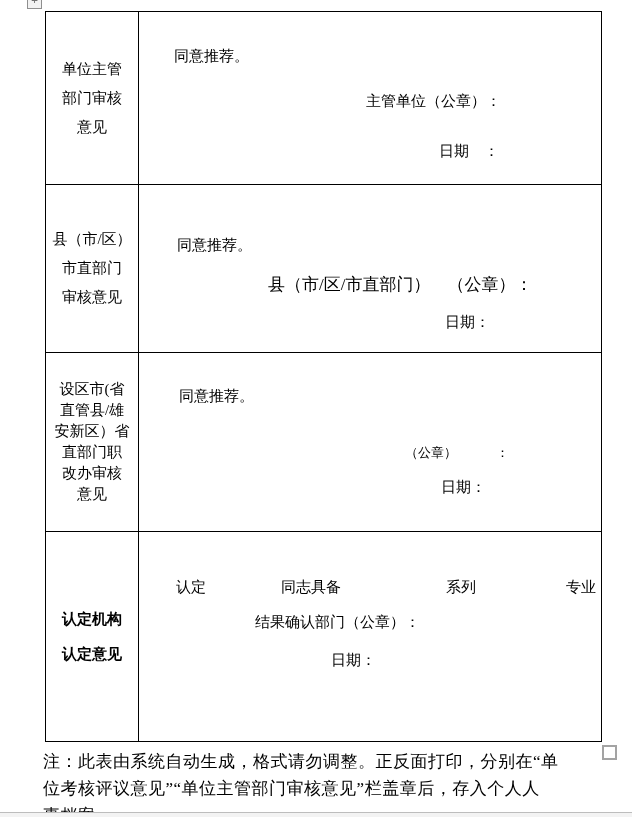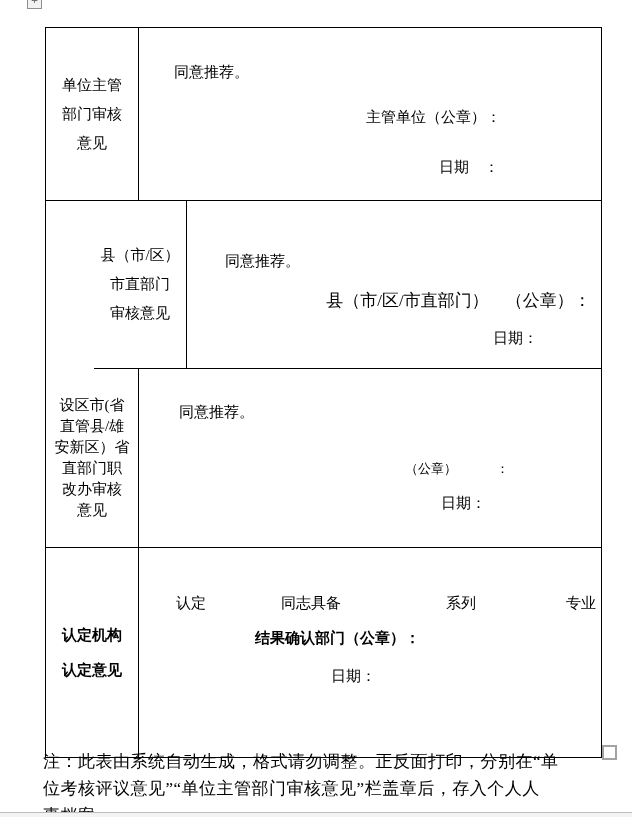--- a/index.html
+++ b/index.html
@@ -16,28 +16,28 @@
     position:absolute;left:27px;top:-6px;
     width:13px;height:13px;
     border:1px solid #8f8f8f;
     background:#f2f2f2;
     color:#6f6f6f;
     font-size:11px;line-height:12px;text-align:center;
     font-family:"DejaVu Sans Mono",monospace;
   }
   
   .tbl{
-    position:absolute;left:45px;top:27px;
+    position:absolute;left:45px;top:11px;
     width:557px;height:731px;
     border:1px solid #000;
     box-sizing:border-box;
   }
   .row{display:flex;box-sizing:border-box;border-bottom:1px solid #000;}
   .row1{height:173px;}
-  .row2{height:168px;margin-left:48px;}
+  .row2{height:168px;}
   .row3{height:179px;}
   .row4{height:209px;border-bottom:none;}
   .cl{
     width:93px;
     border-right:1px solid #000;
     box-sizing:border-box;
     display:flex;align-items:center;justify-content:center;
     text-align:center;
     white-space:pre;
     font-size:15px;
@@ -46,30 +46,30 @@
   .row3 .cl{line-height:21px;}
   .row4 .cl{line-height:35px;font-weight:bold;}
   .cr{flex:1;font-size:15px;line-height:20px;}
   .line{white-space:pre;}
   
   .row1 .agree{margin:34px 0 0 35px;}
   .row1 .seal {margin:25px 0 0 227px;}
   .row1 .date {margin:30px 0 0 300px;}
 
   .row2 .agree{margin:50px 0 0 38px;}
-  .row2 .seal {margin:18px 0 0 129px;font-size:17px;line-height:23px;text-align:center;}
+  .row2 .seal {margin:18px 0 0 129px;font-size:17px;line-height:23px;}
   .row2 .date {margin:16px 0 0 306px;}
 
   .row3 .agree{margin:33px 0 0 40px;}
   .row3 .seal {margin:35px 0 0 266px;font-size:13px;line-height:23px;}
   .row3 .date {margin:13px 0 0 302px;}
 
   .row4 .l1   {margin:45px 0 0 37px;}
   .row4 .l2   {margin:14px 0 0 6px;}
-  .row4 .seal {margin:15px 0 0 116px;font-weight:bold;}
+  .row4 .seal {margin:15px 0 0 116px;}
   .row4 .date {margin:18px 0 0 192px;}
 
   
   .note{
     position:absolute;left:43px;top:748px;
     width:545px;
     font-size:17px;letter-spacing:0.5px;
     line-height:27px;
     white-space:pre-line;
   }

